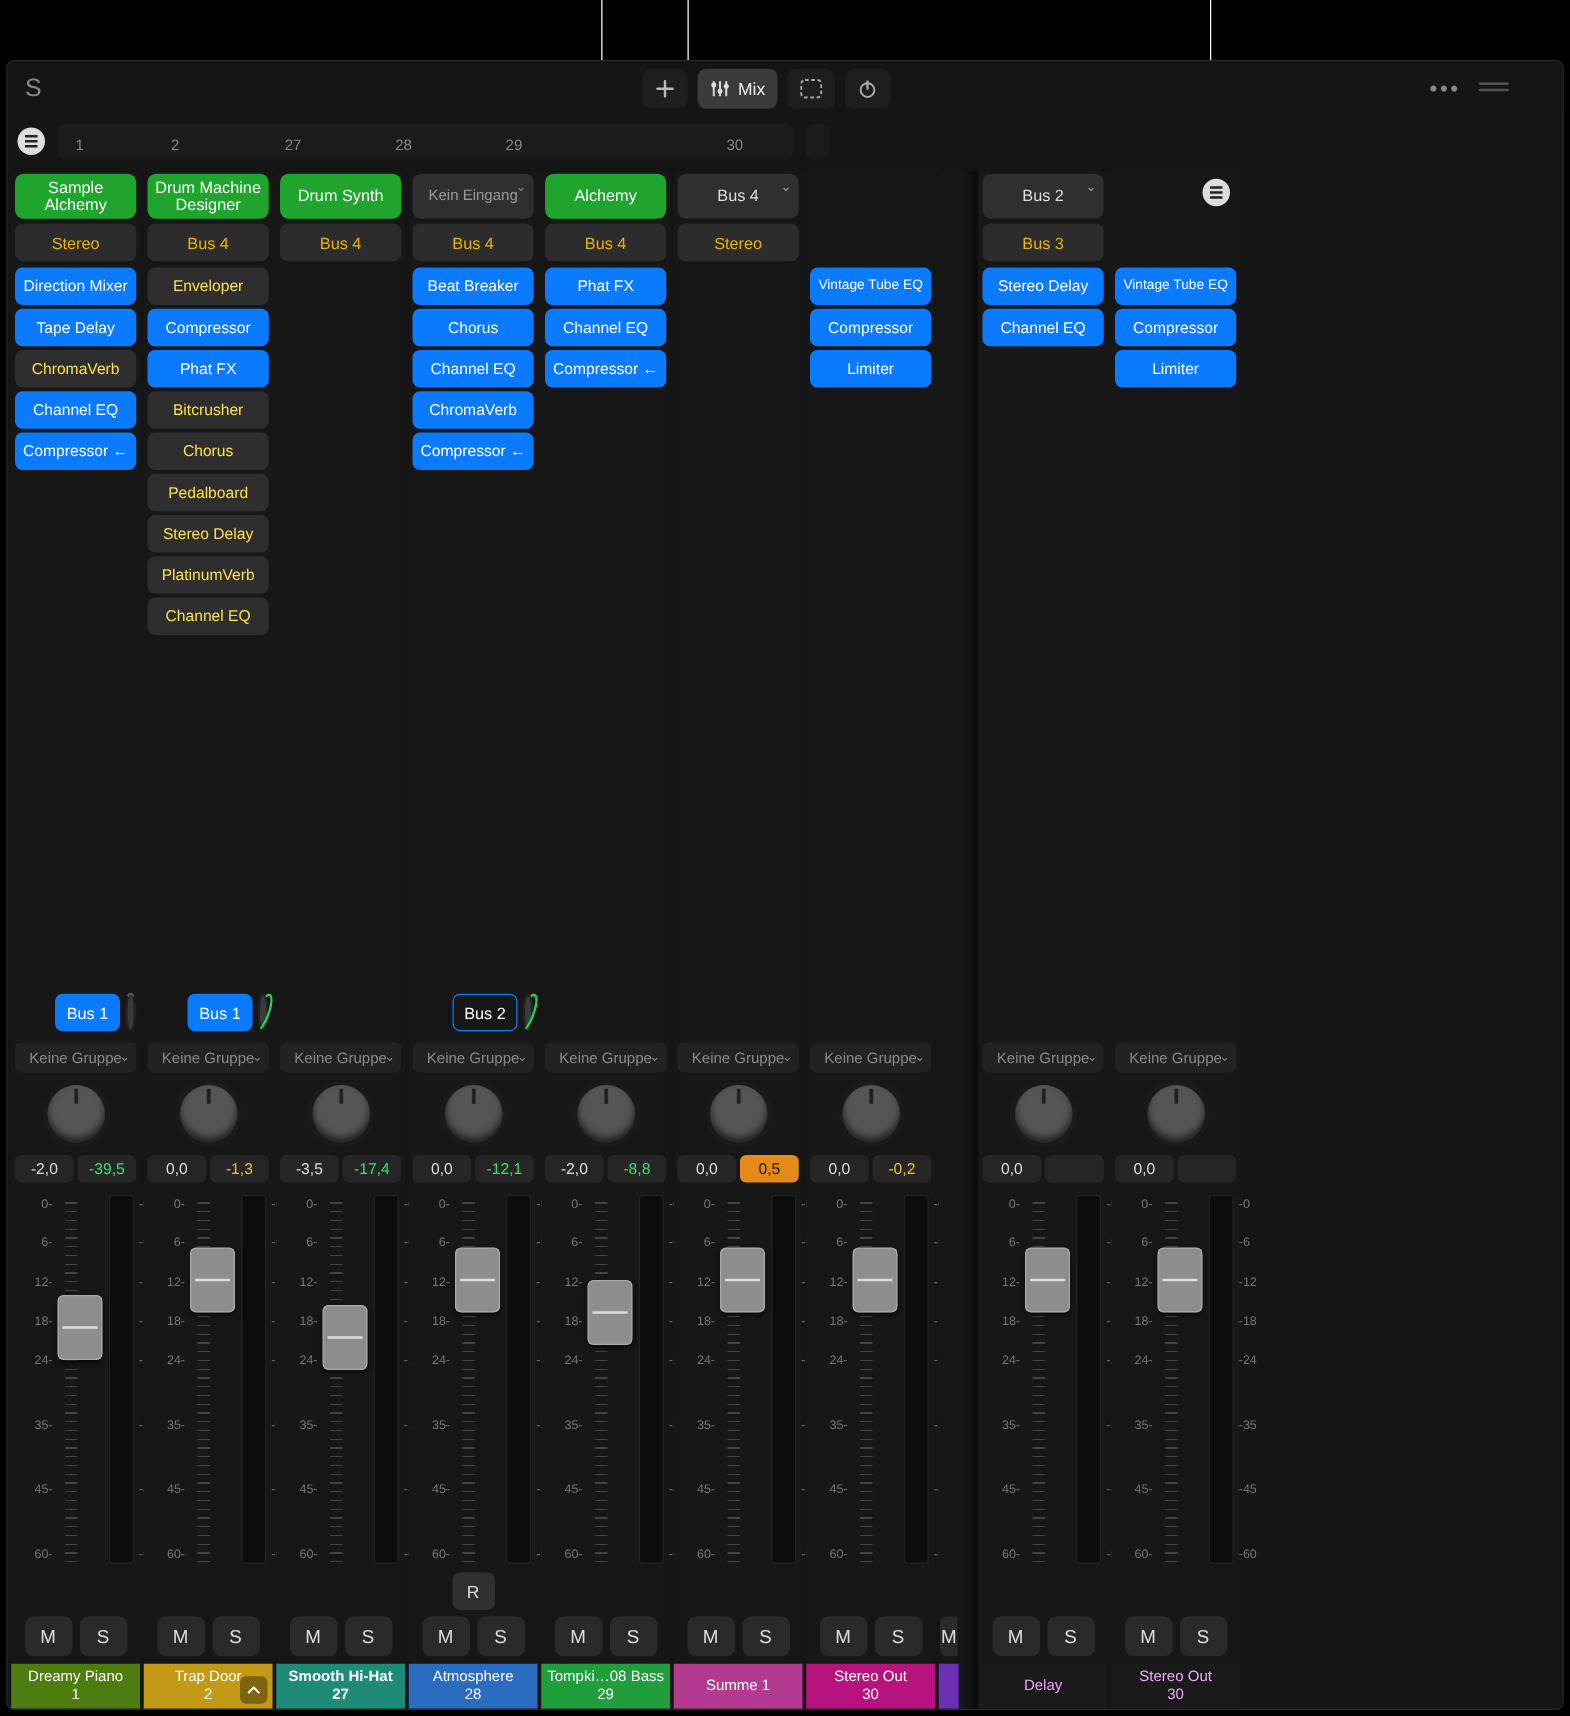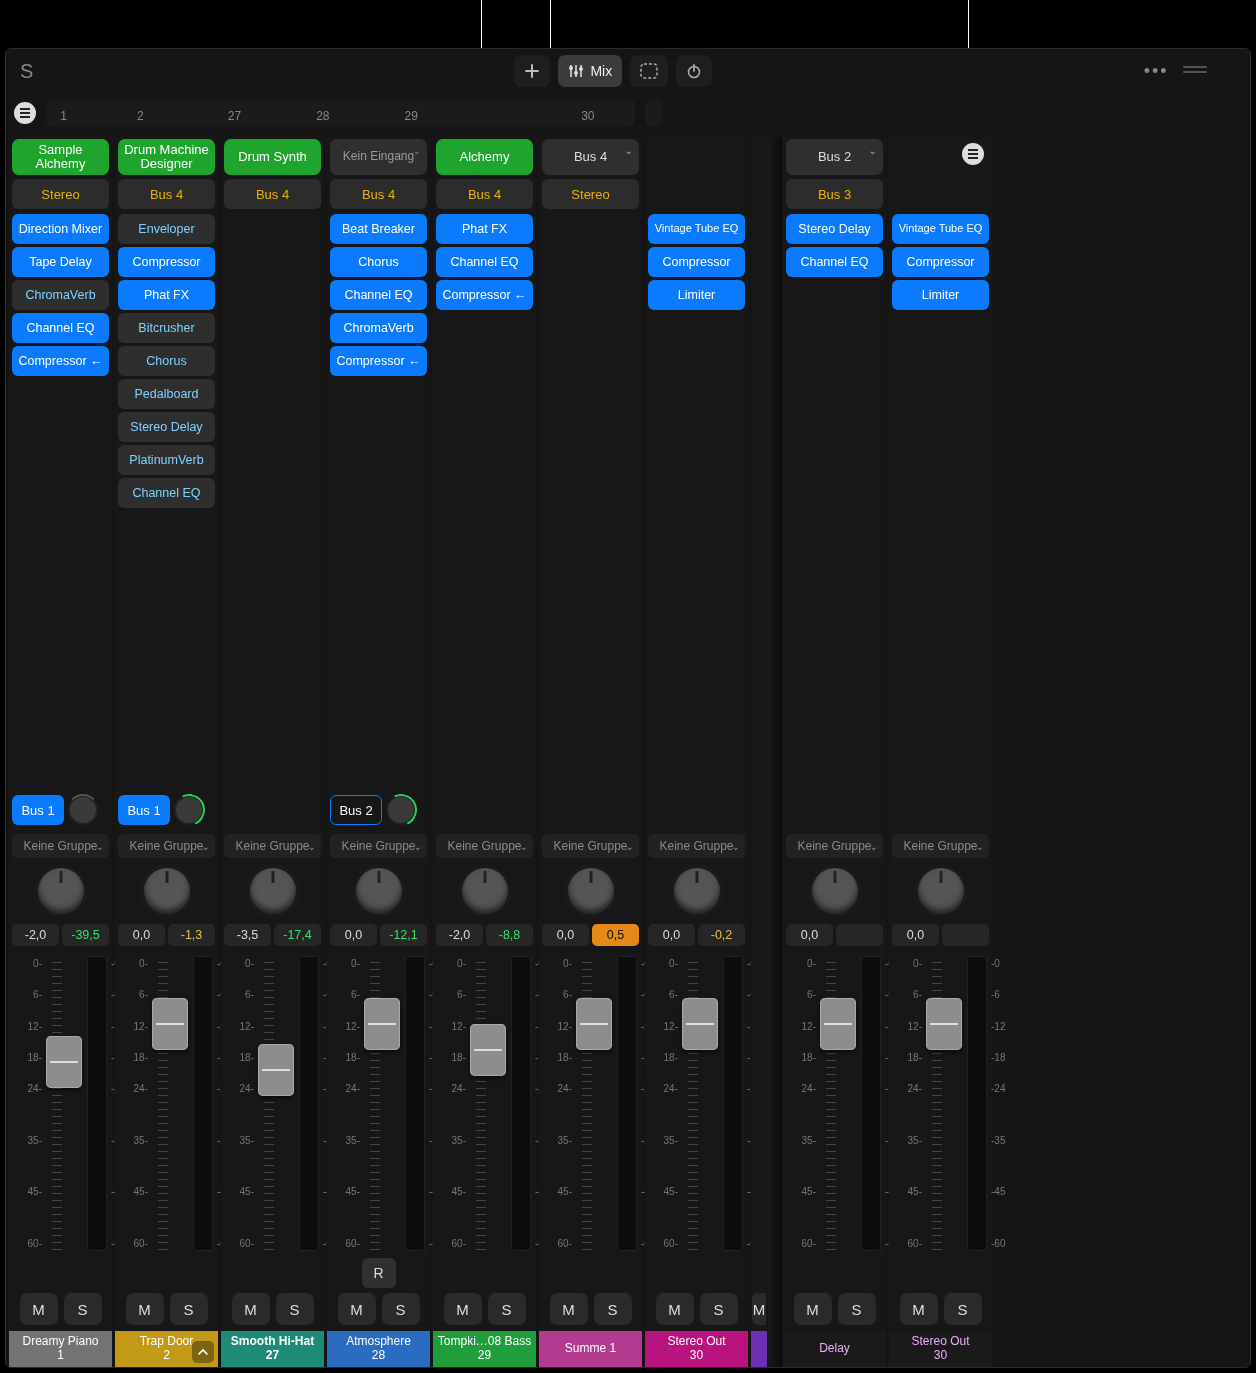--- a/index.html
+++ b/index.html
@@ -117,29 +117,29 @@
 
   
   .plugins { display:flex; flex-direction:column; gap:3px; padding:3px; flex:1; min-height:0;}
   .plug {
     height:30px; border-radius:6px; font-size:12.5px;
     display:flex;align-items:center;justify-content:center;
     padding:0 4px; white-space:nowrap; overflow:hidden;
   }
   .plug.on  { background:#0a7bff; color:#fff;}
   .plug.multi { background:#0a7bff; color:#fff; font-size:11px; line-height:1.05; text-align:center; white-space:normal;}
-  .plug.off { background:#2e2e2e; color:#7dd3fc;}
+  .plug.off { background:#2e2e2e; color:#fde047;}
 
   
   .sends {
     display:flex; align-items:center; gap:4px; padding:3px; height:40px;
   }
   .send-btn {
     flex:0 0 52px; height:30px; border-radius:6px; background:#0a7bff; color:#fff;
-    display:flex;align-items:center;justify-content:center; font-size:13px;
+    display:flex;align-items:center;justify-content:center; font-size:13px;margin-left:32px;
   }
   .send-btn.outline { background:transparent; border:1.5px solid #0a7bff;}
   .send-knob {
     width:30px;height:30px;border-radius:50%; background:#3a3a3a; border:2px solid #222;
     position:relative;
   }
   .send-knob::after{
     content:""; position:absolute; inset:-3px; border-radius:50%;
     border:2px solid transparent;
   }
@@ -235,21 +235,21 @@
   .footer {
     height:36px; border-radius:0;
     display:flex; flex-direction:column; align-items:center; justify-content:center;
     font-size:12px; color:#fff; line-height:1.15; position:relative;
   }
   .footer.dark{ color:#f0abfc;}
   .footer .chev{
     position:absolute; right:4px; bottom:4px; width:22px;height:22px;border-radius:5px;
     background:rgba(0,0,0,.35); display:flex;align-items:center;justify-content:center;
   }
-  .c-green  { background:#737373;}
+  .c-green  { background:#4d7c0f;}
   .c-gold   { background:#c39a18;}
   .c-teal   { background:#1d8b75;font-weight:bold;}
   .c-blue   { background:#2a6cc0;}
   .c-green2 { background:#1f9e3b;}
   .c-pink   { background:#b23a8f;}
   .c-mag    { background:#b8127e;}
   .c-purple { background:#6b2fb3;}
   .c-dark   { background:#1a1a1a;}
 
   .filter-right {

